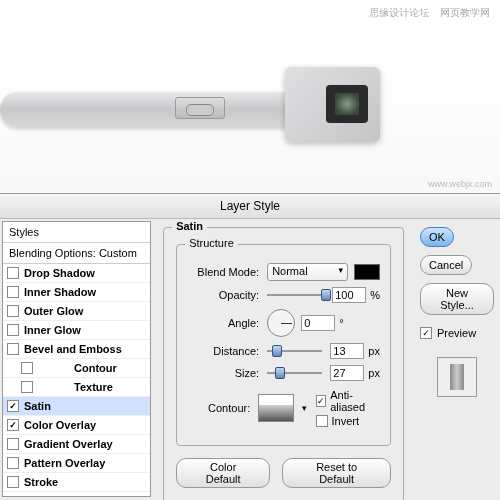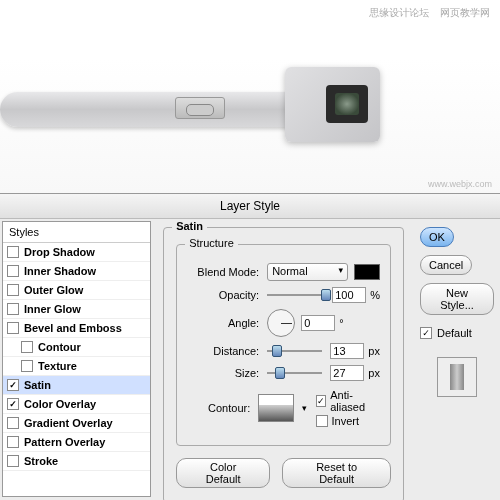--- a/index.html
+++ b/index.html
@@ -20,21 +20,21 @@
     
     .dialog { position: absolute; top: 193px; left: 0; width: 500px; height: 307px; background: #ececec; border-top: 1px solid #999; }
     .dialog-title { text-align: center; padding: 5px 0; font-size: 12px; background: linear-gradient(180deg, #f5f5f5, #e0e0e0); border-bottom: 1px solid #bbb; }
     .dialog-body { display: flex; height: 280px; }
     
     .styles-panel { width: 167px; background: #fff; border: 1px solid #999; margin: 2px; overflow: hidden; }
     .styles-header { padding: 4px 6px; border-bottom: 1px solid #ccc; font-size: 11px; }
     .blending-options { padding: 4px 6px; border-bottom: 1px solid #ccc; font-size: 11px; }
     .style-item { display: flex; align-items: center; padding: 3px 4px; border-bottom: 1px solid #eee; cursor: pointer; font-weight: bold; }
     .style-item.selected { background: #d0e0ff; }
-    .style-item.indent { padding-left: 18px; }
+    .style-item.indent { padding-left: 18px; gap: 36px; }
     .style-checkbox { width: 12px; height: 12px; border: 1px solid #888; background: #fff; margin-right: 5px; display: inline-flex; align-items: center; justify-content: center; font-size: 9px; color: #000; }
     .style-checkbox.checked::before { content: '✓'; }
     
     .settings-panel { flex: 1; padding: 8px 10px; }
     .fieldset { border: 1px solid #aaa; border-radius: 4px; padding: 10px 12px 14px; position: relative; }
     .fieldset-legend { position: absolute; top: -8px; left: 8px; background: #ececec; padding: 0 4px; font-size: 11px; font-weight: bold; }
     .inner-fieldset { border: 1px solid #aaa; border-radius: 4px; padding: 12px 10px 10px; margin-top: 6px; position: relative; }
     .inner-legend { position: absolute; top: -8px; left: 8px; background: #ececec; padding: 0 4px; font-size: 11px; }
     
     .form-row { display: flex; align-items: center; margin: 6px 0; }
@@ -86,20 +86,21 @@
   </div>
   <div class="watermark-bottom">www.webjx.com</div>
 </div>
 
 <div class="dialog">
   <div class="dialog-title">Layer Style</div>
   <div class="dialog-body">
 
     <div class="styles-panel">
       <div class="styles-header">Styles</div>
+      <div class="blending-options">Blending Options: Custom</div>
       <div id="styles-container">
           <div class="style-item">
             <span class="style-checkbox"></span>
             <span>Drop Shadow</span>
           </div>
           <div class="style-item">
             <span class="style-checkbox"></span>
             <span>Inner Shadow</span>
           </div>
           <div class="style-item">
@@ -213,21 +214,21 @@
         </div>
       </div>
     </div>
 
     <div class="right-panel">
       <button class="primary-btn">OK</button>
       <button class="secondary-btn">Cancel</button>
       <button class="secondary-btn">New Style...</button>
       <div class="preview-row">
         <span class="style-checkbox checked"></span>
-        <span>Default</span>
+        <span>Preview</span>
       </div>
       <div class="preview-thumb">
           <div class="preview-inner"></div>
         </div>
     </div>
 
   </div>
 </div>
 
 </body></html>

